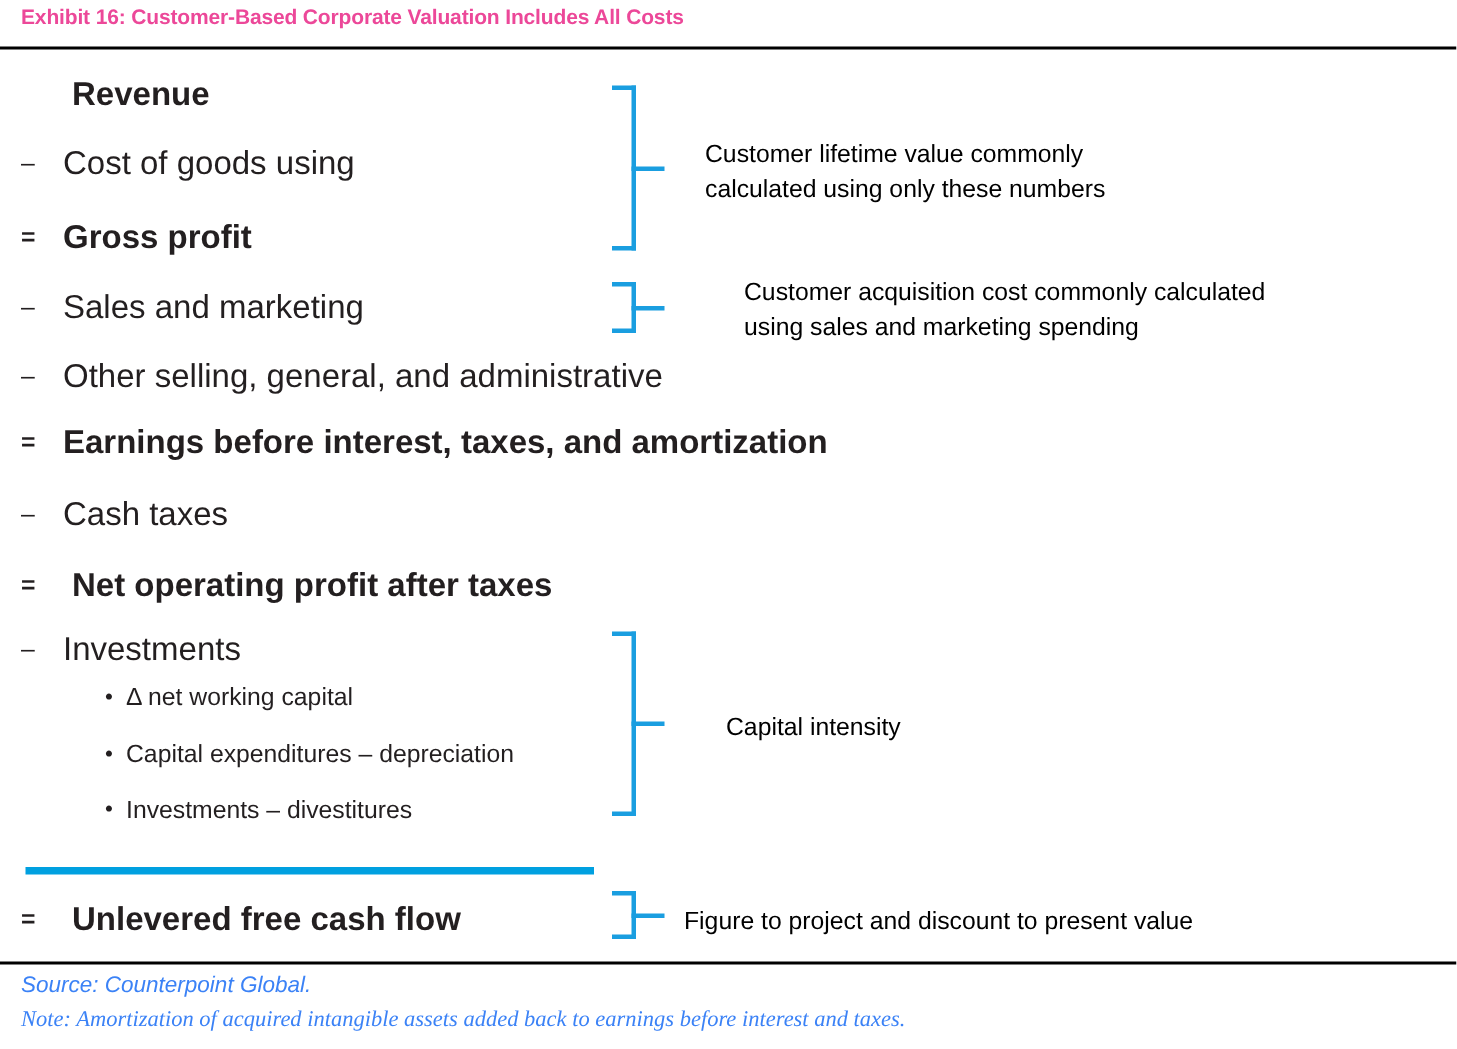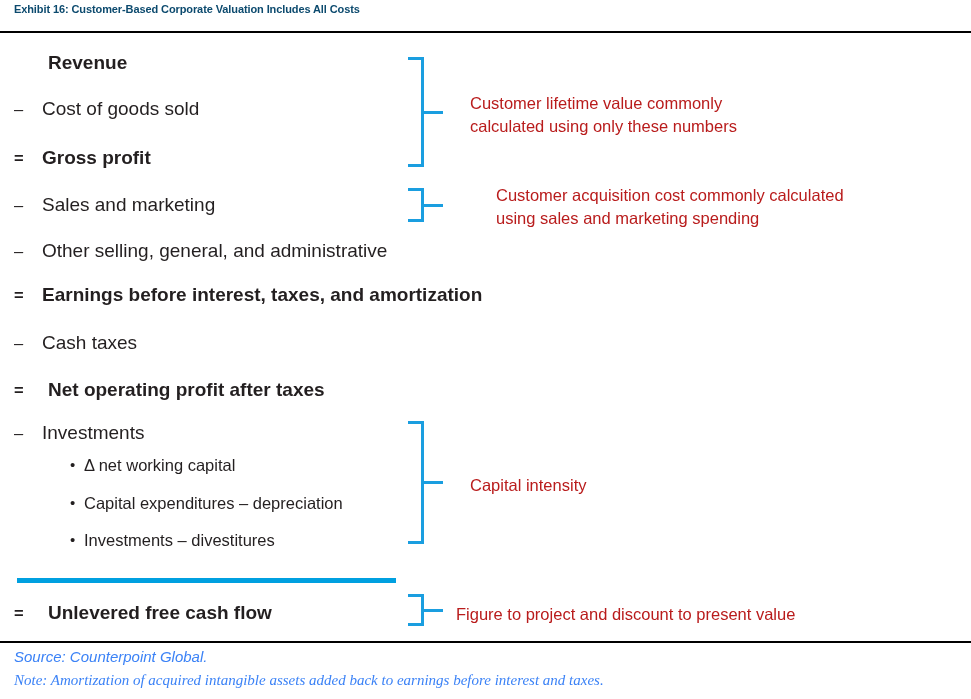--- a/index.html
+++ b/index.html
@@ -14,23 +14,23 @@
     color: #231f20;
     position: relative;
     overflow: hidden;
   }
 
   
   .exhibit-title {
     position: absolute;
     left: 14px;
     top: 3px;
-    font-size: 11px;
+    font-size: 14px;
     font-weight: bold;
-    color: #0c4a6e;
+    color: #ec4899;
     letter-spacing: -0.1px;
     white-space: nowrap;
   }
   .rule-top {
     position: absolute;
     left: 0px;
     top: 31px;
     width: 971px;
     height: 2px;
     background: #000000;
@@ -58,21 +58,21 @@
     left: 14px;
     width: 20px;
     text-align: left;
     font-size: 16.5px;
     color: #231f20;
   }
   .op.bold { font-weight: bold; }
   .lbl {
     position: absolute;
     left: 42px;
-    font-size: 19px;
+    font-size: 22px;
     color: #231f20;
   }
   .lbl.bold {
     font-weight: bold;
   }
   .lbl.indent-head { left: 48px; }
   .lbl.indent-nopat { left: 48px; }
 
   
   .sub-row {
@@ -123,21 +123,21 @@
     margin-top: -1.5px;
     width: 22px;
     height: 3px;
     background: #1a9ee0;
   }
 
   
   .annot {
     position: absolute;
     font-size: 16.5px;
-    color: #b91c1c;
+    color: #000000;
     line-height: 23px;
     white-space: pre-line;
   }
 
   
   .footnote {
     position: absolute;
     left: 14px;
     font-size: 15px;
     font-style: italic;
@@ -154,21 +154,21 @@
 
 <div class="rule-top"></div>
 
 <div class="stmt-row" style="top:52px;">
   <span class="op bold"></span>
   <span class="lbl bold indent-head">Revenue</span>
 </div>
 
 <div class="stmt-row" style="top:98px;">
   <span class="op">–</span>
-  <span class="lbl">Cost of goods sold</span>
+  <span class="lbl">Cost of goods using</span>
 </div>
 
 <div class="stmt-row" style="top:147px;">
   <span class="op bold">=</span>
   <span class="lbl bold">Gross profit</span>
 </div>
 
 <div class="stmt-row" style="top:194px;">
   <span class="op">–</span>
   <span class="lbl">Sales and marketing</span>
@@ -236,21 +236,21 @@
 <div class="bracket" style="left:408px; top:594px; width:16px; height:32px;">
   <span class="tick"></span>
 </div>
 
 <div class="annot" style="left:470px; top:92px;">Customer lifetime value commonly
 calculated using only these numbers</div>
 
 <div class="annot" style="left:496px; top:184px;">Customer acquisition cost commonly calculated
 using sales and marketing spending</div>
 
-<div class="annot" style="left:470px; top:474px;">Capital intensity</div>
+<div class="annot" style="left:484px; top:474px;">Capital intensity</div>
 
 <div class="annot" style="left:456px; top:603px;">Figure to project and discount to present value</div>
 
 <div class="rule-bottom"></div>
 
 <div class="footnote src">Source: Counterpoint Global.</div>
 
 <div class="footnote note">Note: Amortization of acquired intangible assets added back to earnings before interest and taxes.</div>
 
 </body></html>

